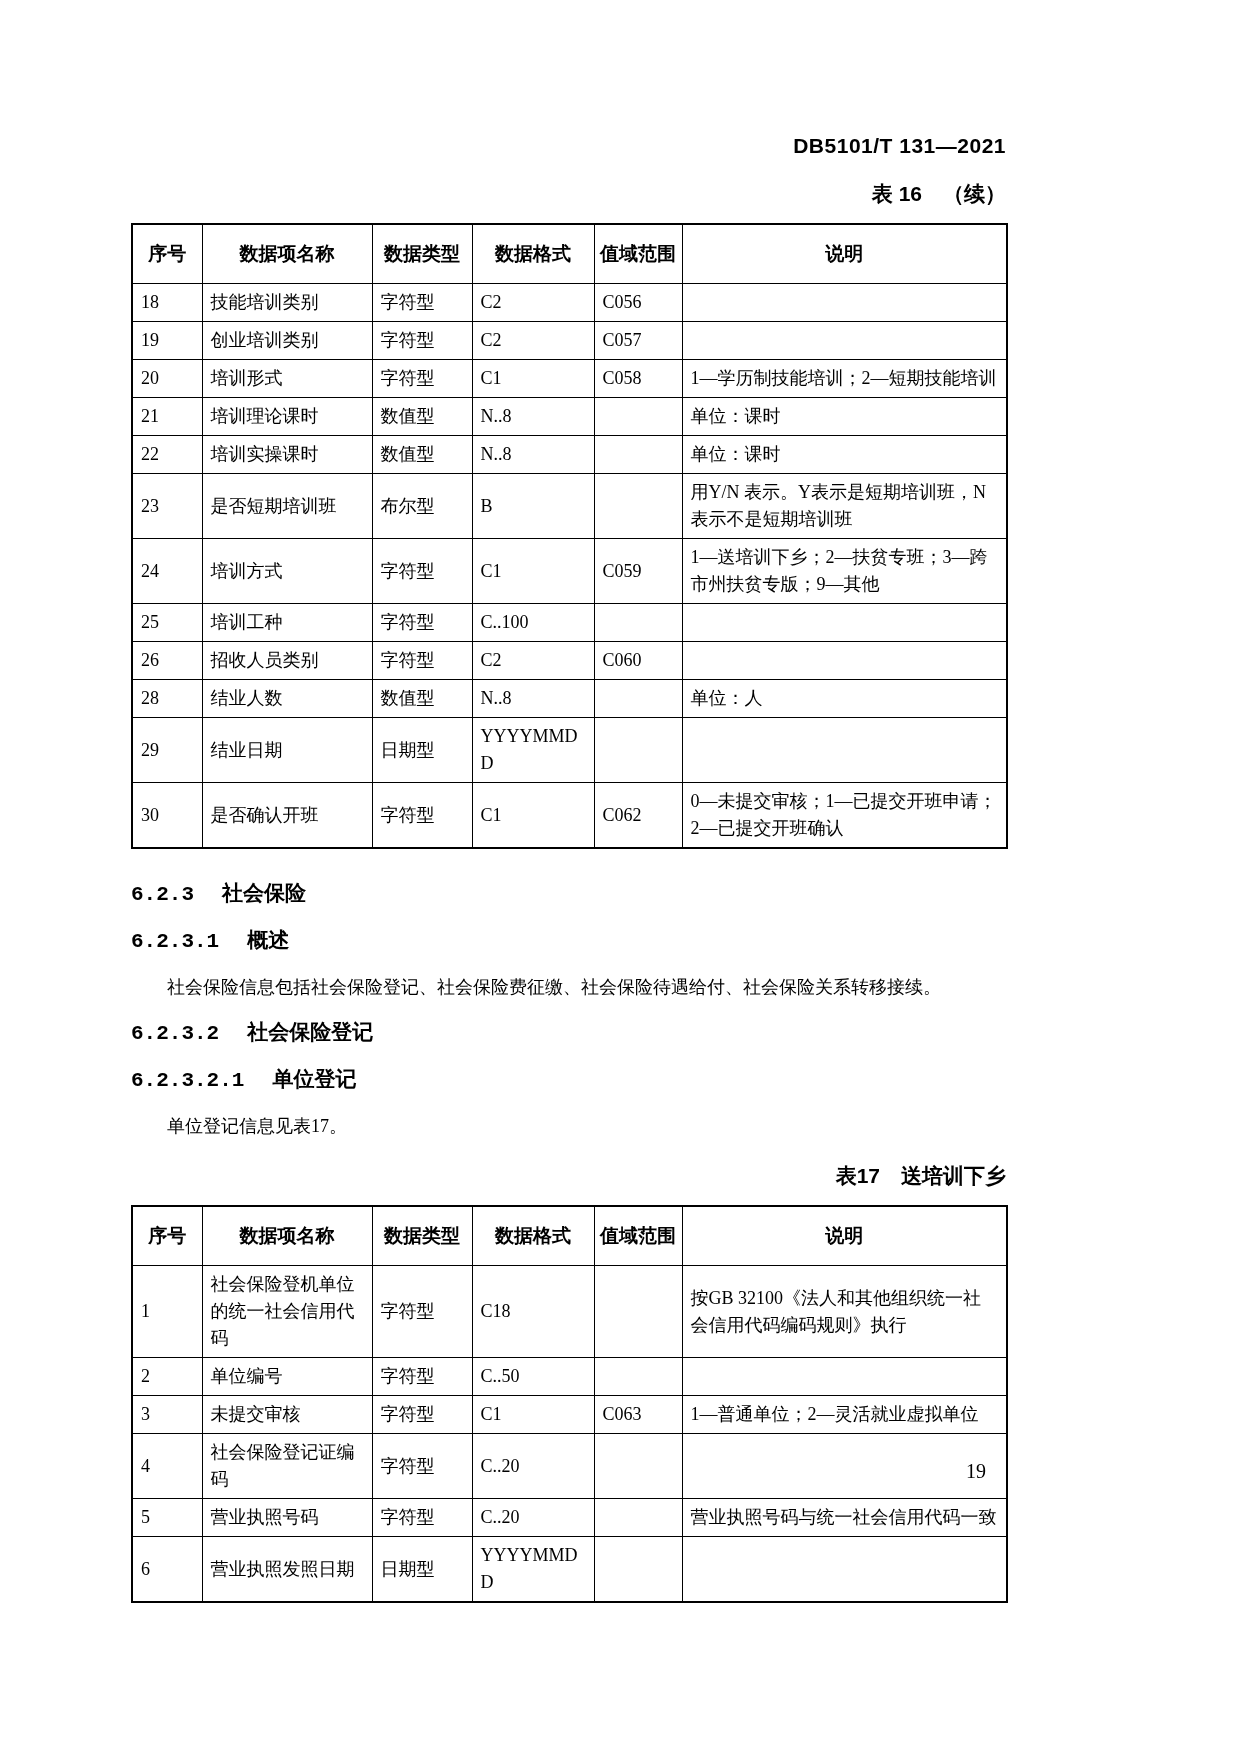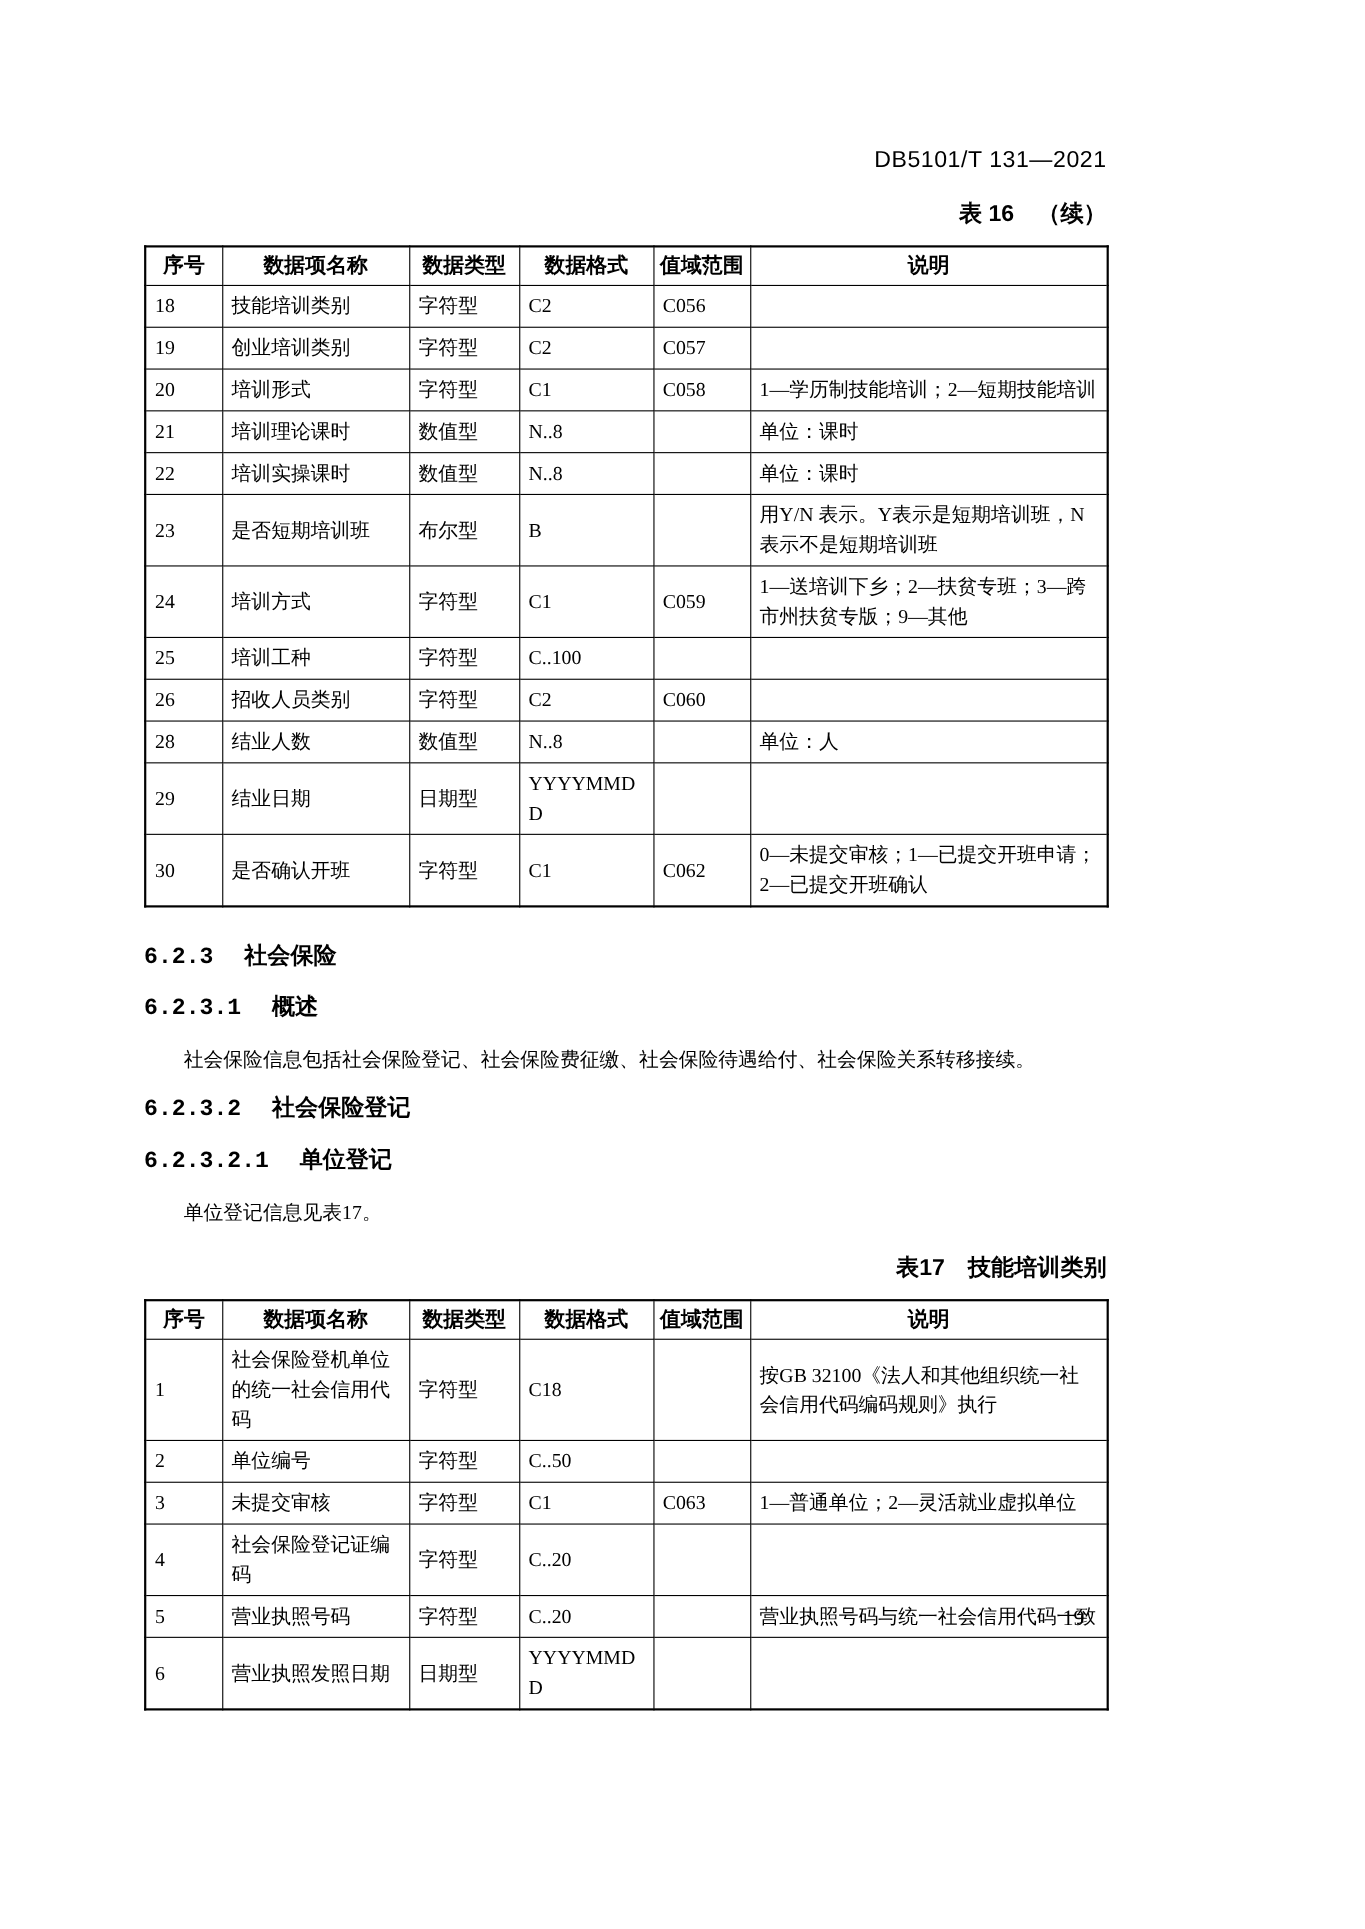--- a/index.html
+++ b/index.html
@@ -14,21 +14,21 @@
     overflow:hidden;
   }
   .content {
     width:875px;
     margin-left:131px;
     padding-top:134px;
   }
   .doc-header {
     text-align:right;
     font-family:"Liberation Sans", sans-serif;
-    font-weight:normal;
+    font-weight:bold;
     font-size:21px;
     letter-spacing:0.5px;
   }
   .table-caption {
     text-align:right;
     font-family:"Liberation Sans", sans-serif;
     font-weight:bold;
     font-size:21px;
     margin-top:22px;
   }
@@ -38,21 +38,21 @@
     border:2.5px solid #000;
     margin-top:15px;
     table-layout:fixed;
   }
   table.data-table th {
     font-family:"Liberation Sans", sans-serif;
     font-weight:bold;
     font-size:19px;
     text-align:center;
     border:1px solid #000;
-    padding:5px 4px;
+    padding:17px 4px;
     line-height:24px;
   }
   table.data-table td {
     font-family:"Liberation Serif", serif;
     font-size:18px;
     border:1px solid #000;
     padding:5px 8px;
     line-height:27px;
     vertical-align:middle;
     text-align:left;
@@ -233,21 +233,21 @@
     <div class="heading">
       <span class="hnum">6.2.3.2</span><span>社会保险登记</span>
     </div>
 
     <div class="heading">
       <span class="hnum">6.2.3.2.1</span><span>单位登记</span>
     </div>
 
     <p class="body-text">单位登记信息见表17。</p>
 
-    <div class="table-caption">表17　技能培训类别</div>
+    <div class="table-caption">表17　送培训下乡</div>
 
     <table class="data-table" data-table="table17">
       <colgroup>
         <col style="width:70px">
         <col style="width:170px">
         <col style="width:100px">
         <col style="width:122px">
         <col style="width:88px">
         <col style="width:325px">
       </colgroup>

